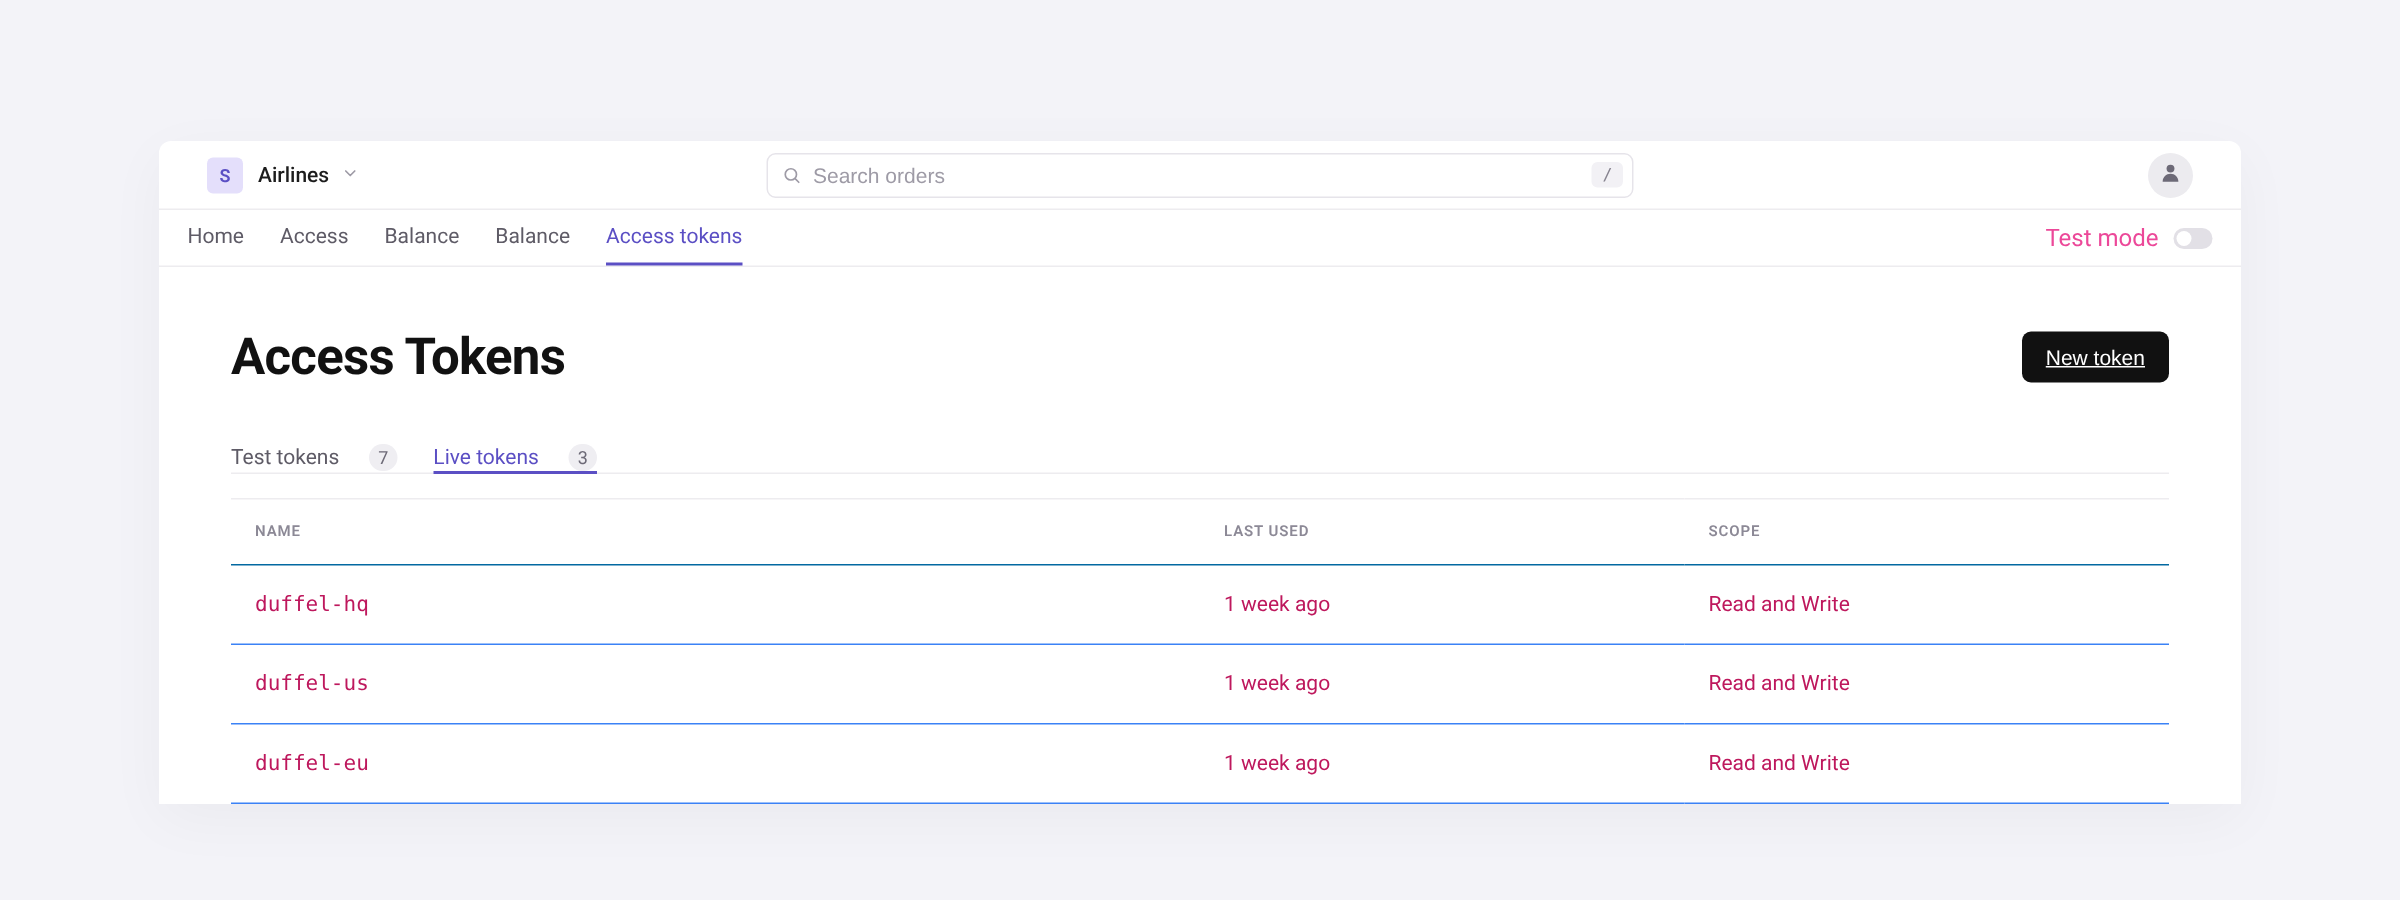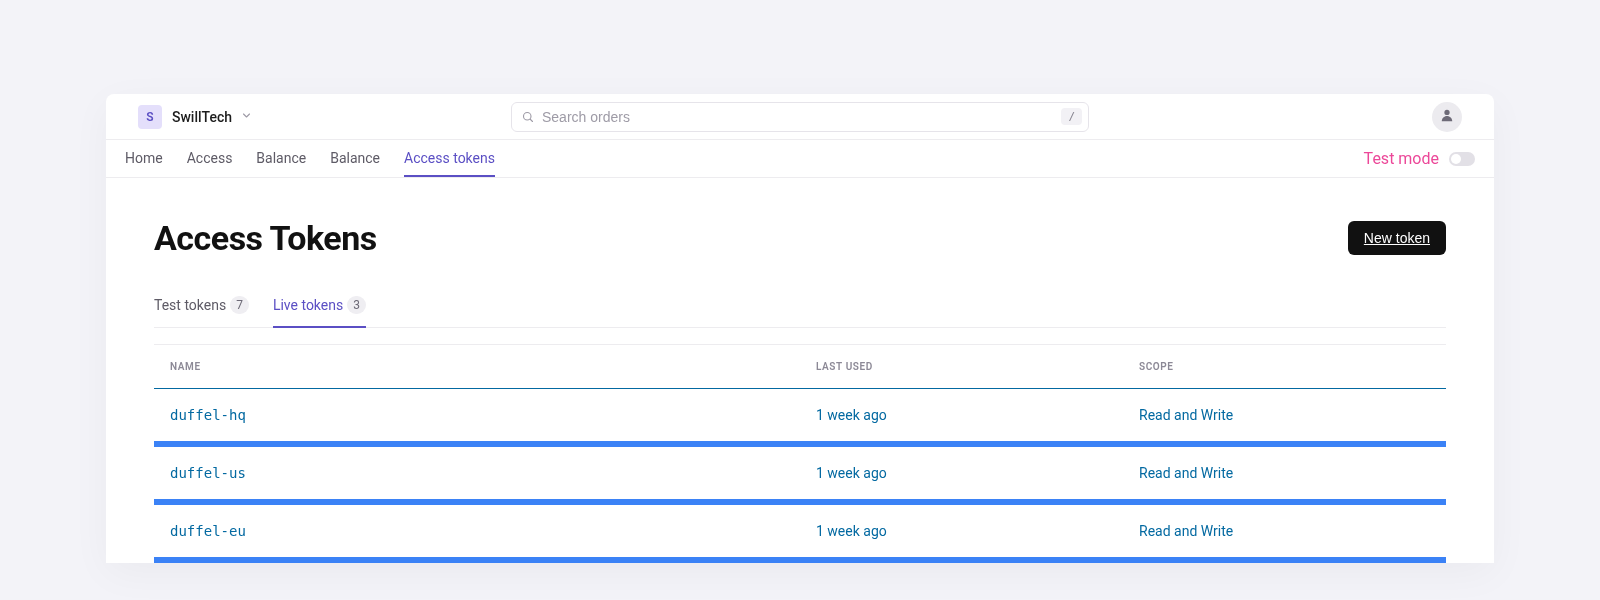--- a/index.html
+++ b/index.html
@@ -188,24 +188,24 @@
     text-decoration: underline;
   }
   .subtabs {
     display: flex;
     gap: 24px;
     border-bottom: 1px solid #edecef;
   }
   .subtab {
     display: flex;
     align-items: center;
-    gap: 4px;
+    gap: 20px;
     font-size: 14px;
     color: #5e5b66;
-    padding-bottom: 12px;
+    padding-bottom: 0;
     cursor: pointer;
     border-bottom: 2px solid transparent;
     margin-bottom: -1px;
   }
   .subtab.active {
     color: #5b4fc4;
     border-bottom-color: #5b4fc4;
   }
   .badge {
     background: #efeef2;
@@ -229,40 +229,40 @@
     font-size: 10px;
     letter-spacing: 0.6px;
     color: #8c8996;
     font-weight: 600;
     padding: 16px 16px;
     border-top: 1px solid #edecef;
     border-bottom: 1px solid #0369a1;
   }
   .table tbody td {
     font-size: 14px;
-    color: #0369a1;
+    color: #be185d;
     padding: 18px 16px;
-    border-bottom: 6px solid #3b82f6;
+    border-bottom: 1px solid #3b82f6;
   }
   .col-name { width: 50%; }
   .col-last { width: 25%; }
   .col-scope { width: 25%; }
   .mono { font-family: ui-monospace, SFMono-Regular, Menlo, monospace; }
 </style>
 </head>
 <body>
 
 <div class="window">
 
   <div class="topbar">
     <div class="org-switch">
       <div class="org-avatar">
         <span>S</span>
       </div>
-      <span class="org-name">SwillTech</span>
+      <span class="org-name">Airlines</span>
       <span class="chevron">
         <svg width="9" height="9" viewBox="0 0 12 12">
             <path d="M2 4 L6 8 L10 4" fill="none" stroke="currentColor" stroke-width="1.5" stroke-linecap="round" stroke-linejoin="round"></path>
           </svg>
       </span>
     </div>
 
     <div class="search-wrap">
       <div class="search">
         <span class="icon-search">

